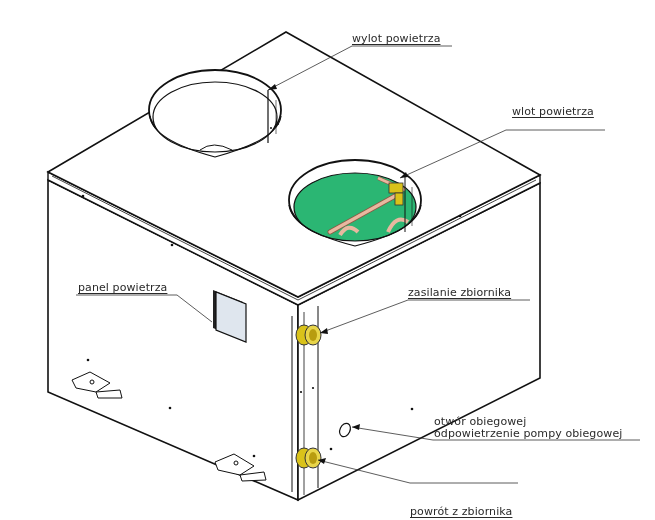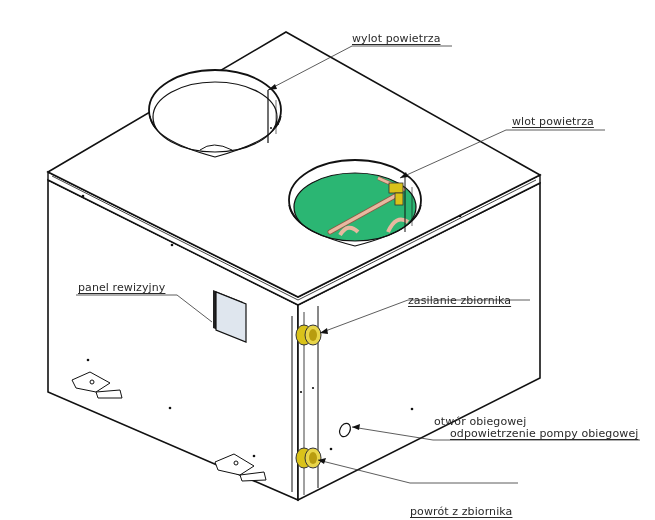--- a/index.html
+++ b/index.html
@@ -9,21 +9,21 @@
     .label {
       position: absolute;
       font-family: "DejaVu Sans", sans-serif;
       font-size: 11px;
       color: #2a2a2a;
       white-space: nowrap;
       line-height: 12px;
       letter-spacing: 0.1px;
     }
     .label.underline { text-decoration: underline; text-underline-offset: 2px; }
-    .label .line2 { display: block; text-decoration: underline; text-underline-offset: 2px; margin-left: 16px; }
+    .label .line2 { display: block; text-underline-offset: 2px; }
   </style>
 </head>
 <body>
 
 <svg id="diagram" viewBox="0 0 655 520" xmlns="http://www.w3.org/2000/svg">
 
   <polygon points="48,180 298,305 298,500 48,392" fill="#ffffff" stroke="#111" stroke-width="1.6"></polygon>
 
   <polygon points="298,305 540,183 540,378 298,500" fill="#ffffff" stroke="#111" stroke-width="1.6"></polygon>
 
@@ -120,20 +120,20 @@
   <g fill="#111">
     <polygon points="268,90 275,84 277,89"></polygon>
     <polygon points="400,178 406,172 408,177"></polygon>
     <polygon points="320,333 327,328 328,334"></polygon>
     <polygon points="352,427 360,424 359,430"></polygon>
     <polygon points="318,460 326,458 324,464"></polygon>
   </g>
 </svg>
 
 <div class="label underline" style="left:352px; top:33px;">wylot powietrza</div>
-<div class="label underline" style="left:512px; top:116px;">wlot powietrza</div>
-<div class="label underline" style="left:78px; top:282px;">panel rewizyjny</div>
-<div class="label underline" style="left:408px; top:287px;margin-top:8px;">zasilanie zbiornika</div>
+<div class="label underline" style="left:512px; top:106px;">wlot powietrza</div>
+<div class="label underline" style="left:78px; top:282px;">panel powietrza</div>
+<div class="label underline" style="left:408px; top:287px;">zasilanie zbiornika</div>
 <div class="label" style="left:434px; top:416px;">
   <span>otwór obiegowej</span>
   <span class="line2">odpowietrzenie pompy obiegowej</span>
 </div>
 <div class="label underline" style="left:410px; top:470px;margin-top:36px;">powrót z zbiornika</div>
 
 </body></html>

